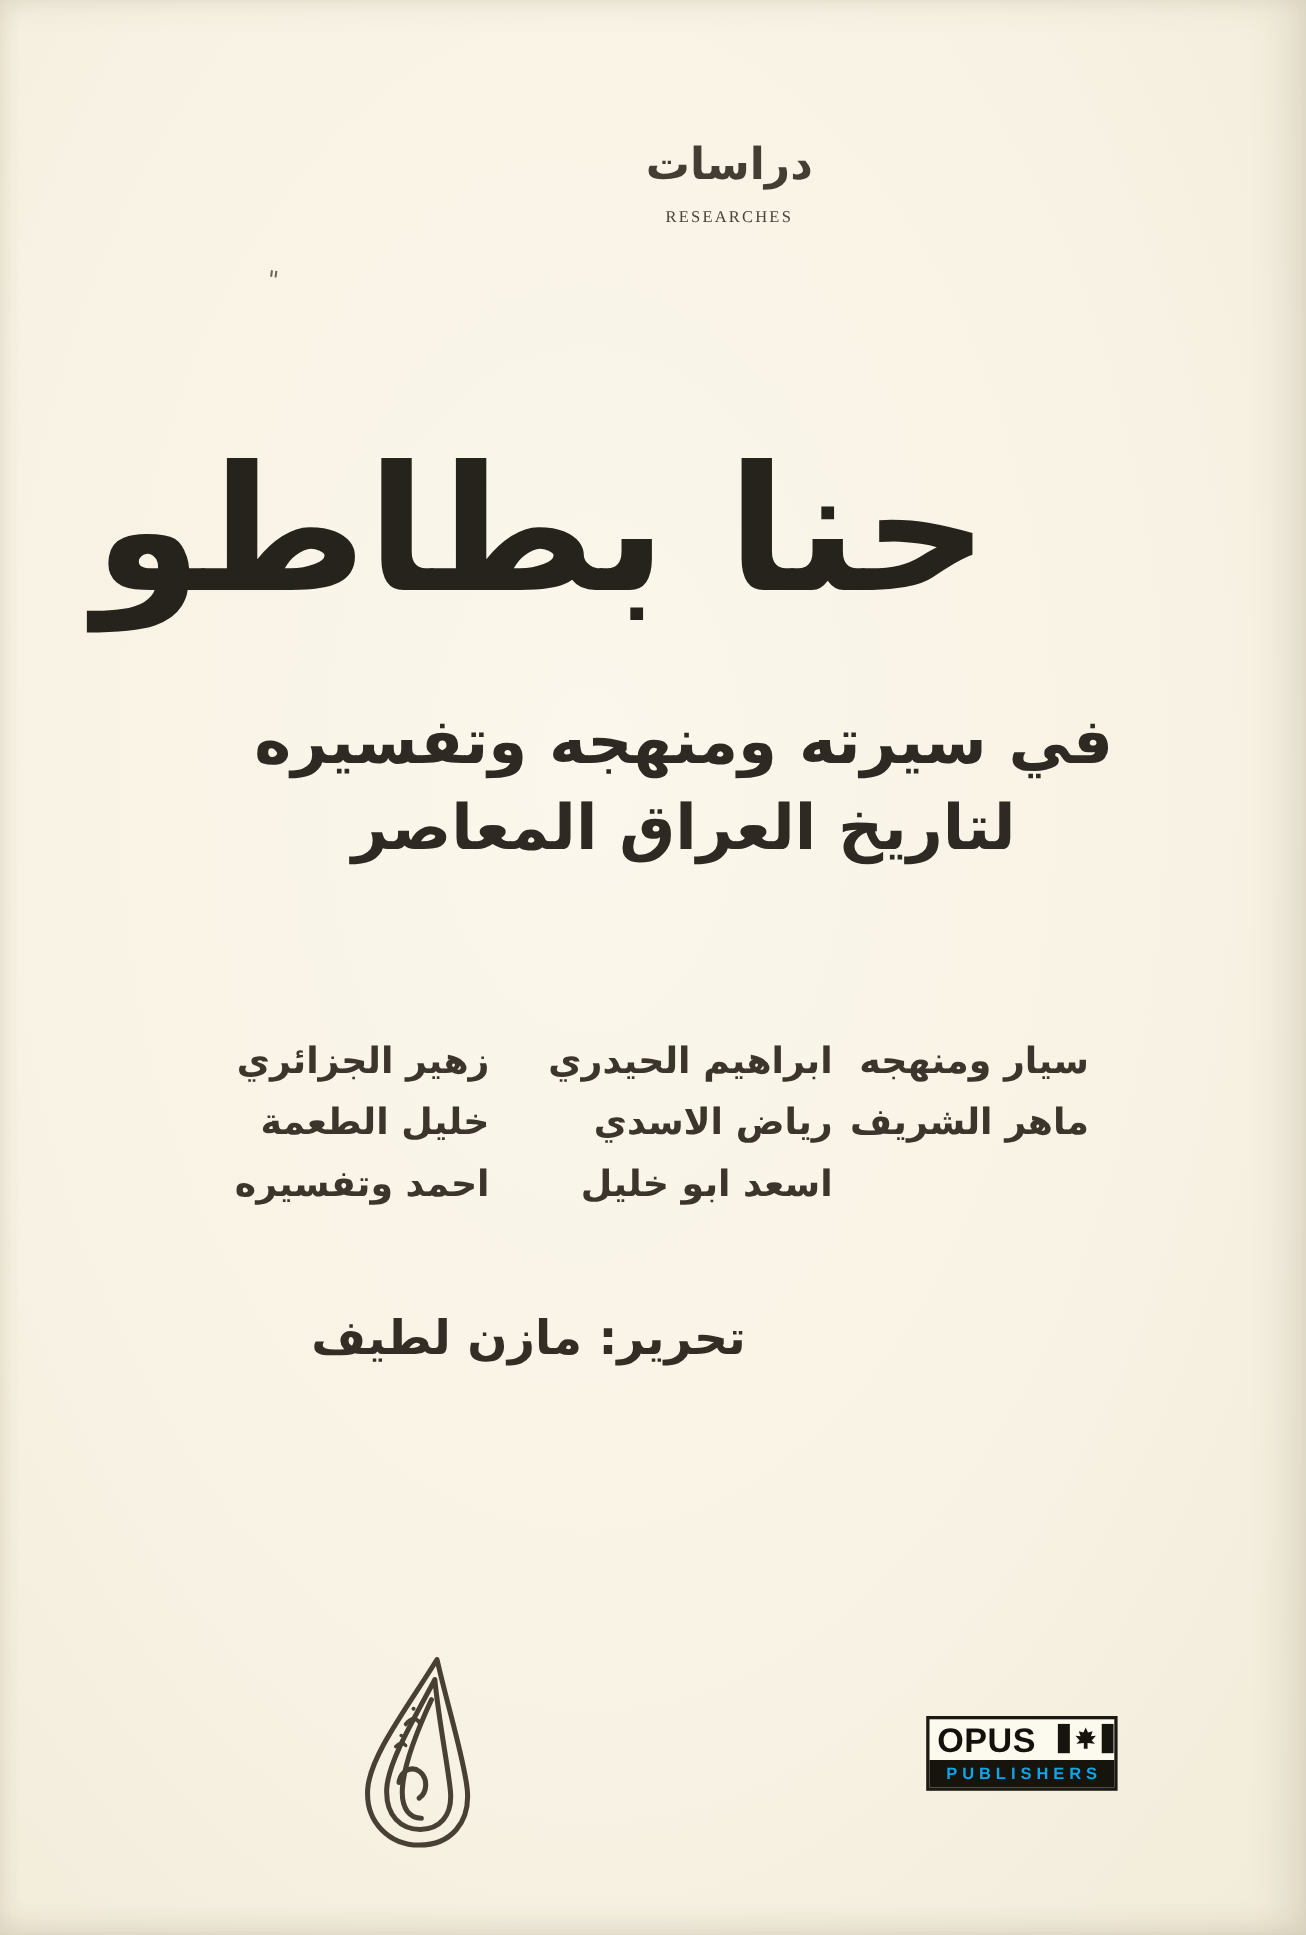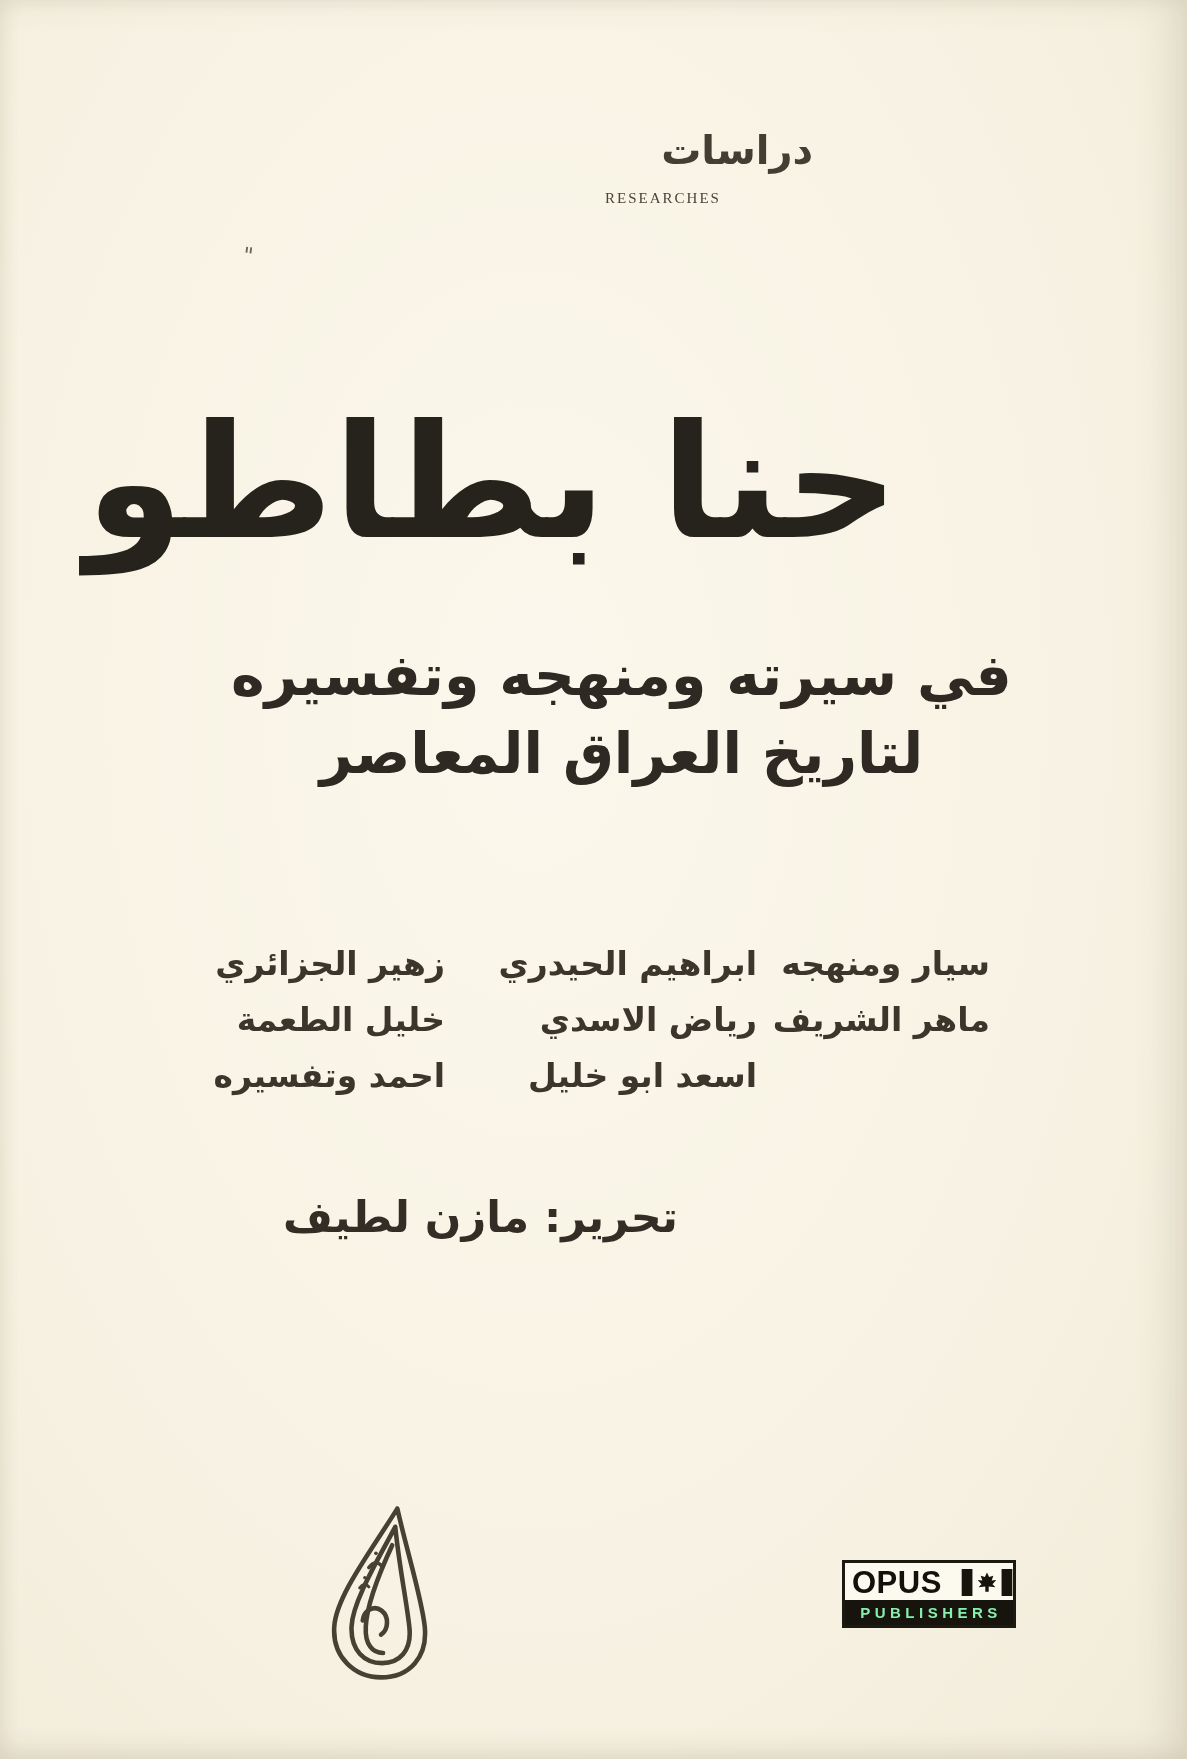--- a/index.html
+++ b/index.html
@@ -12,21 +12,21 @@
     background:radial-gradient(ellipse at 45% 40%, #fbf7ec 0%, #f7f2e3 60%, #f1ebd9 100%);
     overflow:hidden;
     color:#2b2620;
   }
   .page::after{
     content:"";position:absolute;inset:0;pointer-events:none;
     box-shadow:inset -20px 0 34px rgba(90,75,45,.10), inset 6px 0 16px rgba(90,75,45,.05), inset 0 -10px 24px rgba(90,75,45,.05);
   }
   
   .series{position:absolute;top:126px;left:513px;width:300px;text-align:center;}
-  .series-ar{font-size:40px;font-weight:bold;color:#433d34;direction:rtl;line-height:1.2;text-align:right;}
+  .series-ar{font-size:40px;font-weight:bold;color:#433d34;direction:rtl;line-height:1.2;}
   .series-en{margin-top:16px;font-family:"Liberation Serif",serif;font-size:15px;letter-spacing:2px;color:#4a443a;}
   
   .stray{position:absolute;left:243px;top:243px;font-size:22px;color:#6b655a;transform:rotate(8deg);}
   
   .title{
     position:absolute;top:392px;left:0;width:984px;margin:0;
     text-align:center;direction:rtl;
     font-size:158px;font-weight:bold;line-height:1.15;
     color:#26221c;letter-spacing:0;
   }
@@ -51,25 +51,25 @@
   }
   
   .dar-logo{position:absolute;left:318px;top:1502px;width:122px;height:184px;}
   .dar-logo svg{width:100%;height:100%;}
   
   .opus-logo{
     position:absolute;left:842px;top:1560px;width:168px;
     border:3px solid #1c1913;background:#fcf9ef;
     box-sizing:content-box;
   }
-  .opus-top{display:flex;align-items:center;justify-content:space-between;padding:4px 0 2px 7px;}
+  .opus-top{display:flex;justify-content:space-between;padding:4px 0 2px 7px;}
   .opus-name{font-family:"Liberation Sans",sans-serif;font-weight:bold;font-size:31px;letter-spacing:0.5px;color:#14110c;line-height:1;}
   .opus-flag{width:52px;height:27px;display:block;}
   .opus-bottom{
-    background:#17130d;color:#86efac;
+    background:#17130d;color:#0ea5e9;
     font-family:"Liberation Sans",sans-serif;font-weight:bold;
     font-size:15px;letter-spacing:4.5px;text-align:center;
     padding:4px 0 3px 4px;line-height:1.2;
   }
 </style>
 </head>
 <body>
 
 <div class="page">
 

